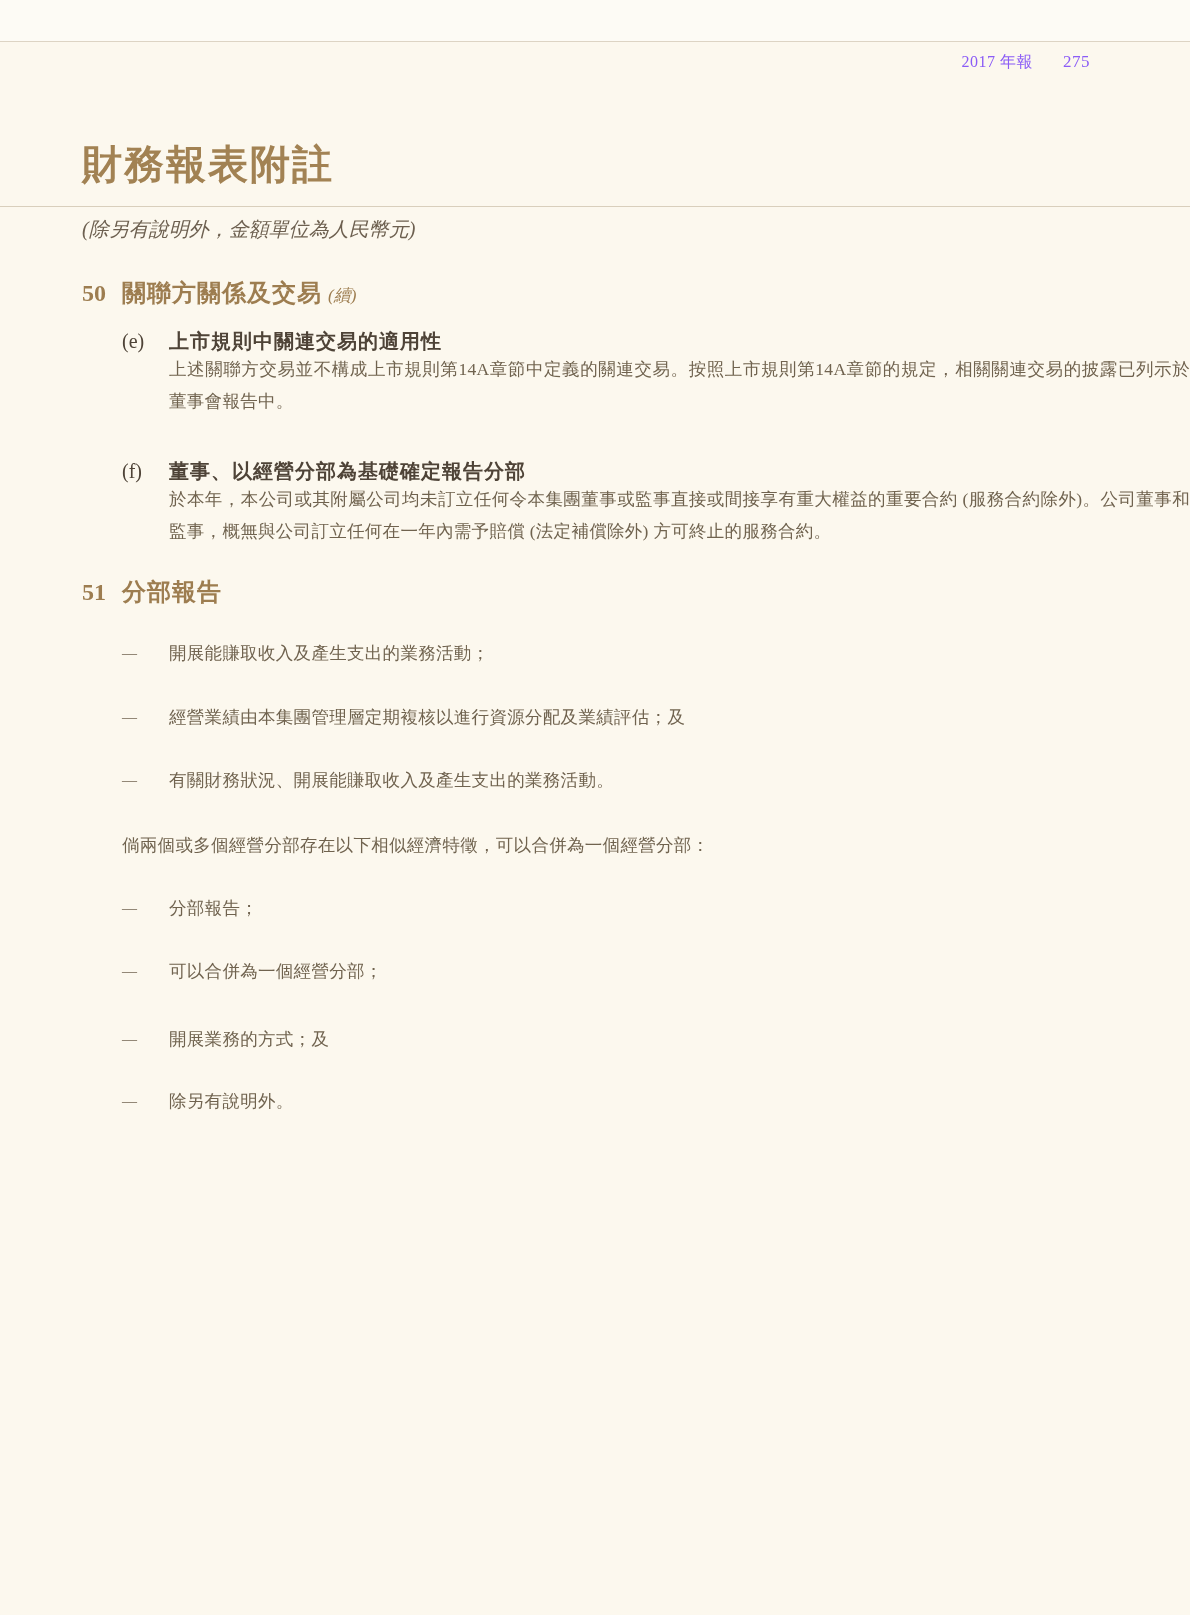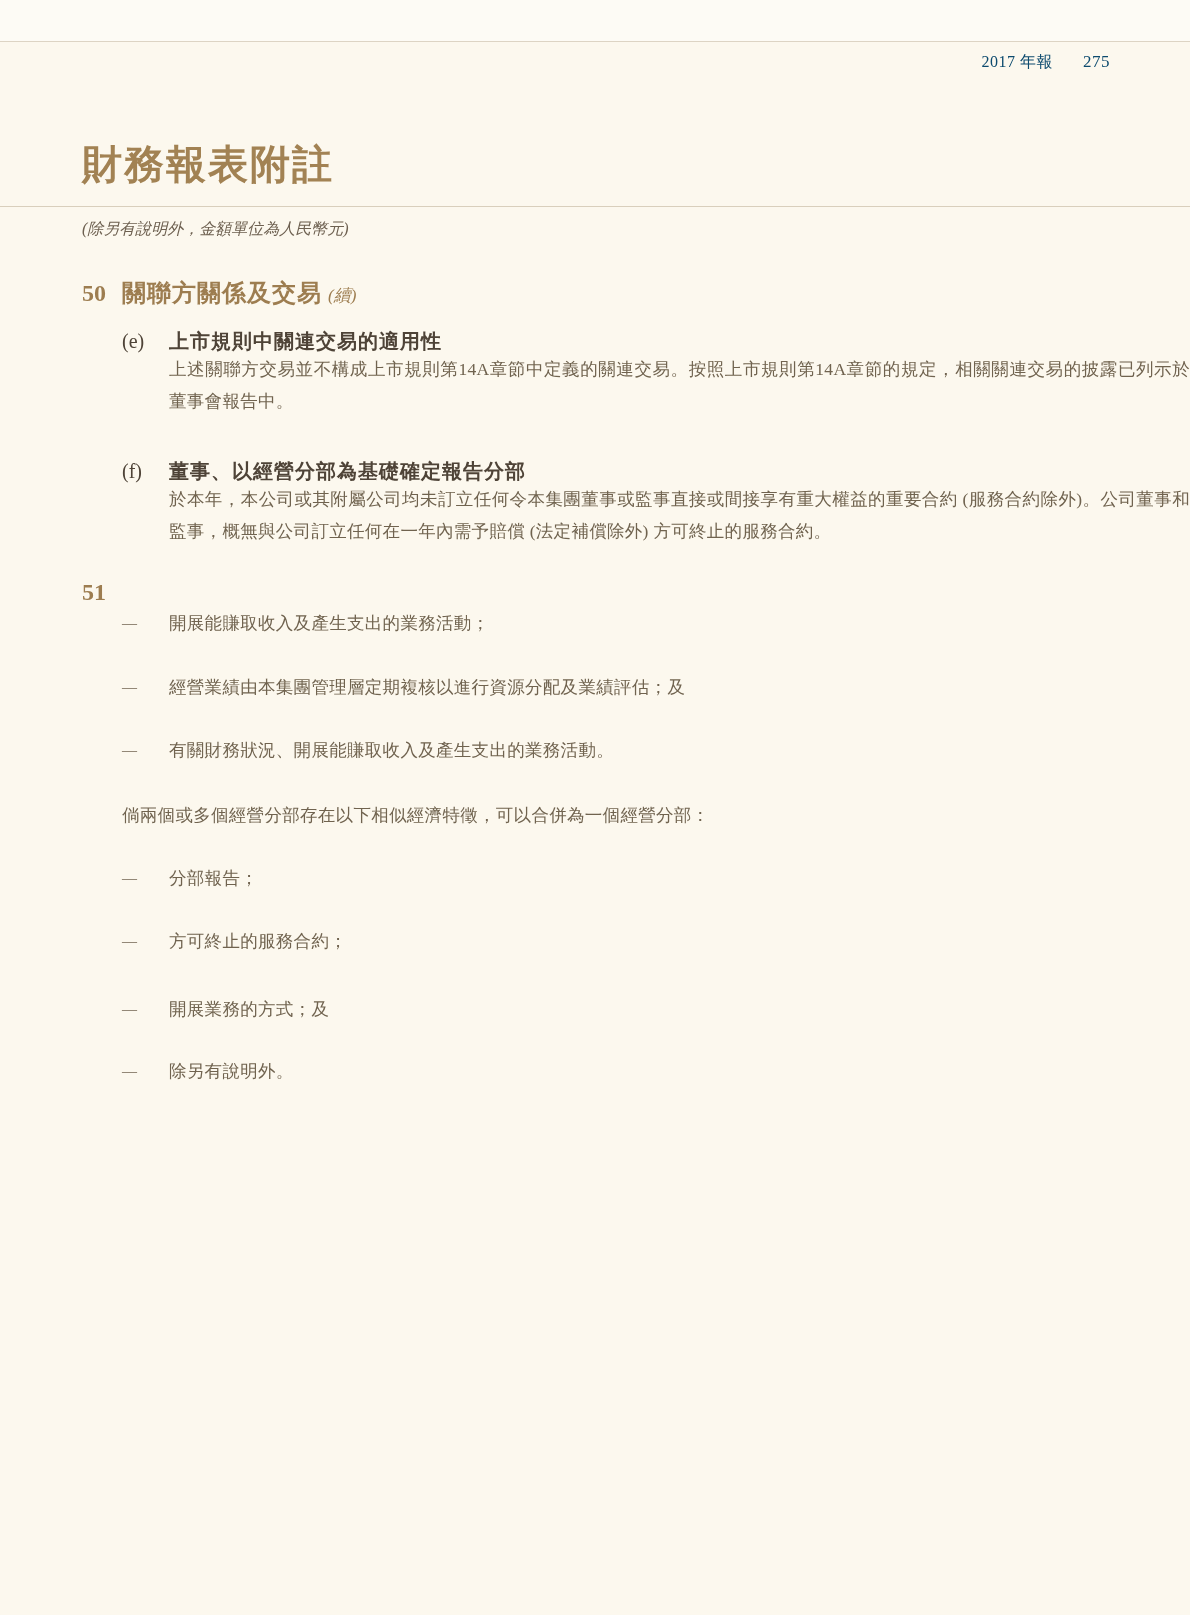--- a/index.html
+++ b/index.html
@@ -14,46 +14,46 @@
     background:#fcf8ee;
     overflow:hidden;
   }
   .top-strip{
     height:41px;
     background:#fdfbf5;
     border-bottom:1px solid #ddd4c4;
   }
   .page-header{
     margin-top:8px;
-    padding-right:80px;
+    padding-right:100px;
     text-align:right;
     font-size:17px;
     line-height:24px;
-    color:#0c4a6e;
+    color:#8b5cf6;
     letter-spacing:.5px;
   }
   .page-header .report-year{margin-right:30px;font-size:16px;}
   .page-header .page-number{font-size:17px;}
   .pad{padding-left:82px;}
   .doc-title{
     margin:68px 0 0 0;
     font-size:40px;
     line-height:46px;
     font-weight:bold;
     color:#a28253;
     letter-spacing:2px;
   }
   .title-rule{
     margin-top:18px;
     height:1px;
     background:#d9cfbc;
   }
   .unit-note{
     margin-top:11px;
-    font-size:16px;
+    font-size:20px;
     line-height:22px;
     font-style:italic;
     color:#6d6050;
   }
   .section{display:flex;}
   .section-50{margin-top:38px;}
   .section-51{margin-top:30px;}
   .section-number{
     flex:0 0 40px;
     font-size:24px;
@@ -157,20 +157,23 @@
             <div class="sub-heading">董事、以經營分部為基礎確定報告分部</div>
             <div class="body-text sub-paragraph">於本年，本公司或其附屬公司均未訂立任何令本集團董事或監事直接或間接享有重大權益的重要合約 (服務合約除外)。公司董事和監事，概無與公司訂立任何在一年內需予賠償 (法定補償除外) 方可終止的服務合約。</div>
           </div>
         </div>
       </div>
     </div>
 
     <div class="section section-51">
       <div class="section-number">51</div>
       <div class="section-body">
+        <div class="section-heading">
+          <span>分部報告</span>
+        </div>
 
 
         <div class="bullet b-mt31">
           <span class="dash">—</span>
           <span class="body-text bullet-text">開展能賺取收入及產生支出的業務活動；</span>
         </div>
         <div class="bullet b-mt32">
           <span class="dash">—</span>
           <span class="body-text bullet-text">經營業績由本集團管理層定期複核以進行資源分配及業績評估；及</span>
         </div>
@@ -180,21 +183,21 @@
         </div>
 
         <div class="body-text merge-paragraph">倘兩個或多個經營分部存在以下相似經濟特徵，可以合併為一個經營分部：</div>
 
         <div class="bullet b-mt32">
           <span class="dash">—</span>
           <span class="body-text bullet-text">分部報告；</span>
         </div>
         <div class="bullet b-mt31">
           <span class="dash">—</span>
-          <span class="body-text bullet-text">方可終止的服務合約；</span>
+          <span class="body-text bullet-text">可以合併為一個經營分部；</span>
         </div>
         <div class="bullet b-mt37">
           <span class="dash">—</span>
           <span class="body-text bullet-text">開展業務的方式；及</span>
         </div>
         <div class="bullet b-mt30">
           <span class="dash">—</span>
           <span class="body-text bullet-text">除另有說明外。</span>
         </div>
       </div>

